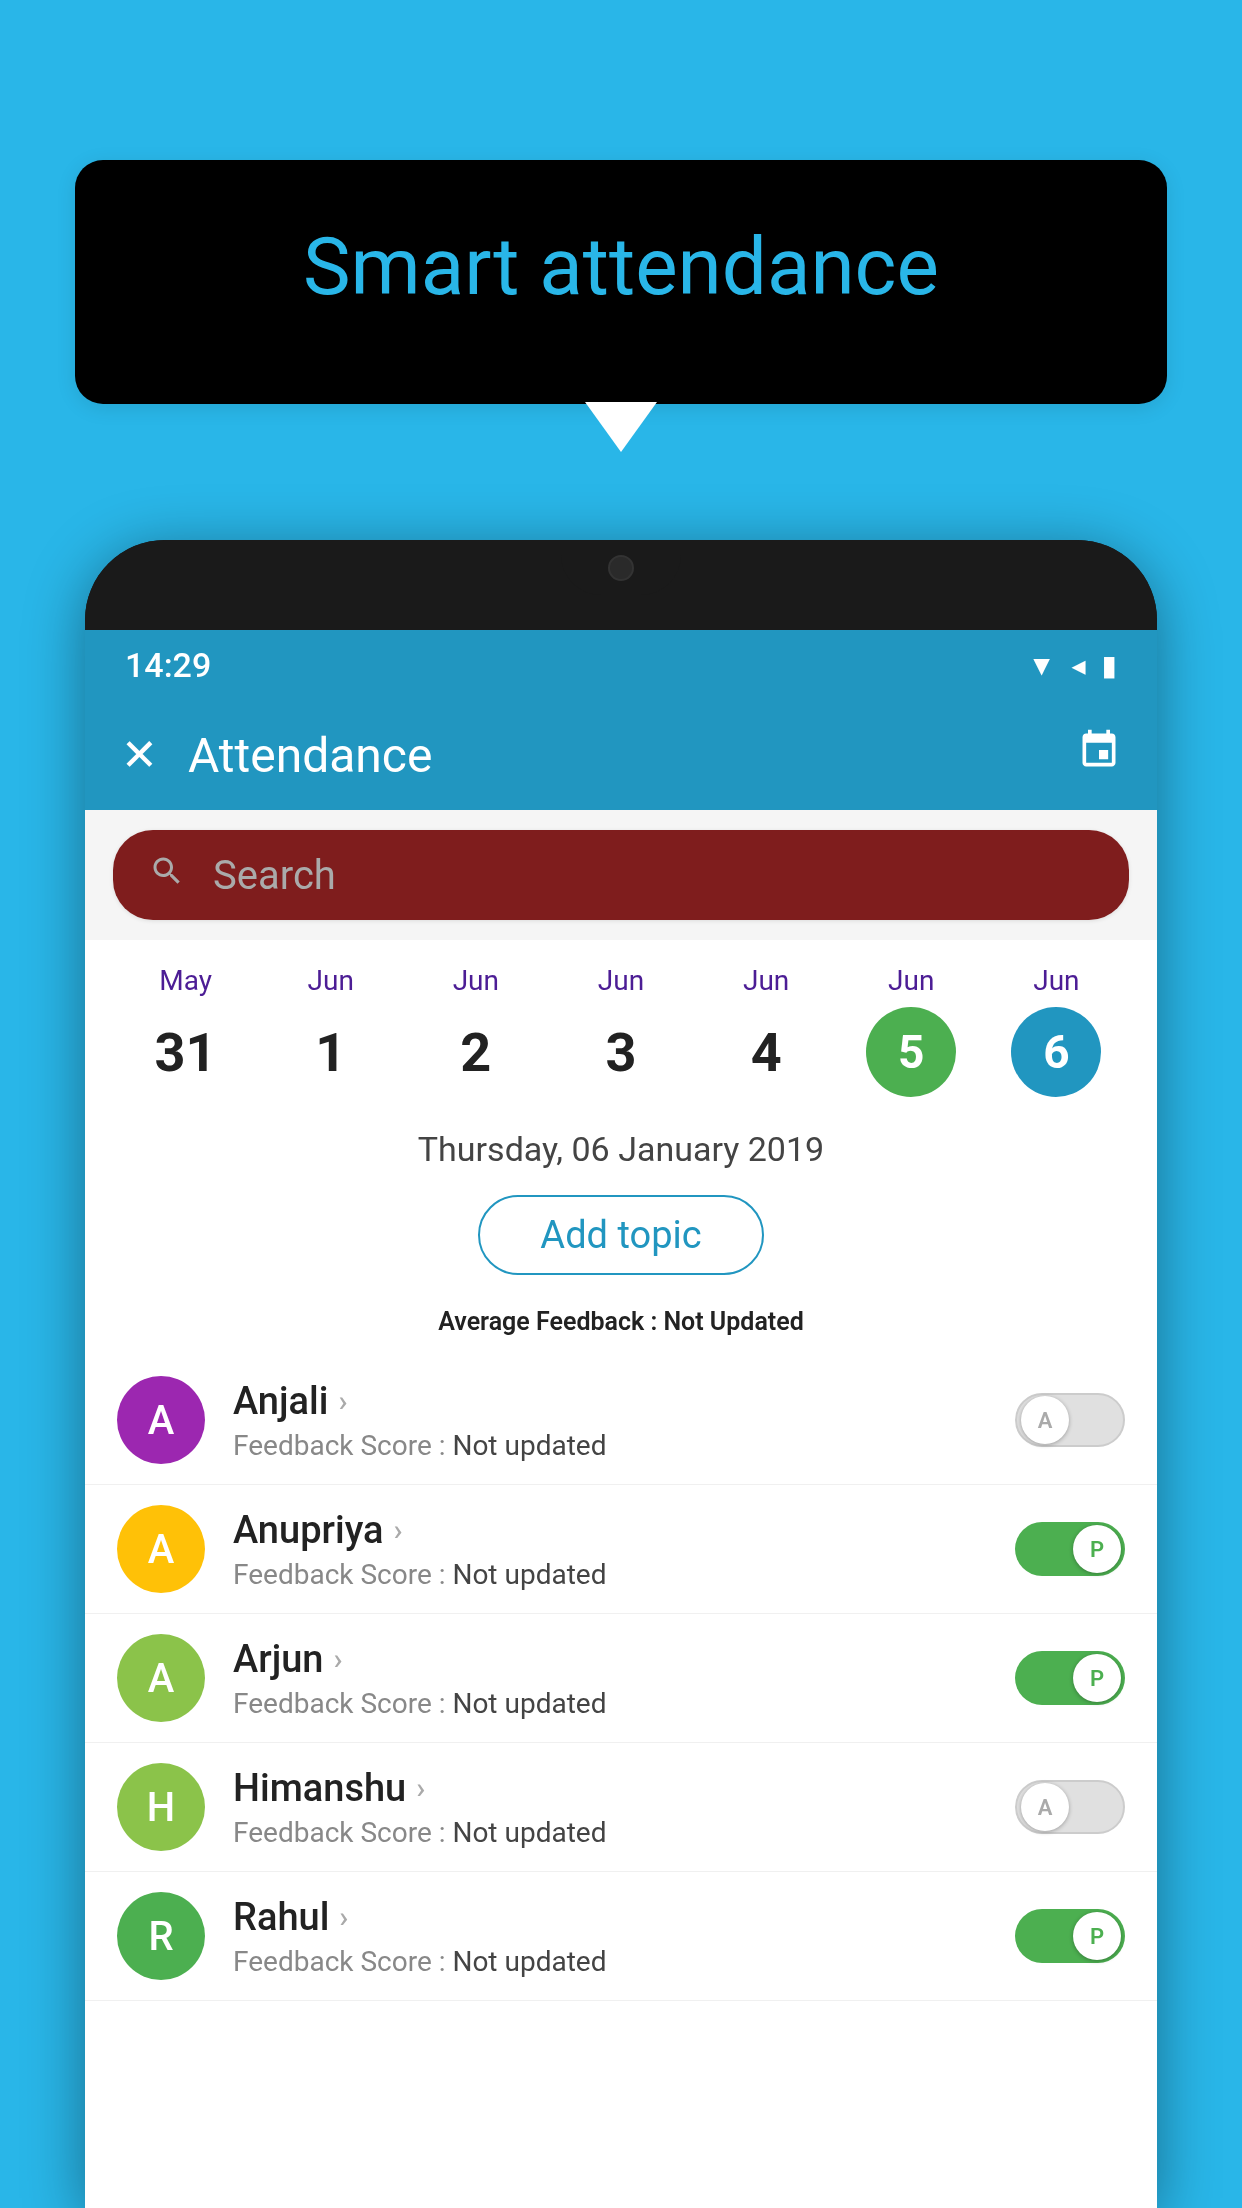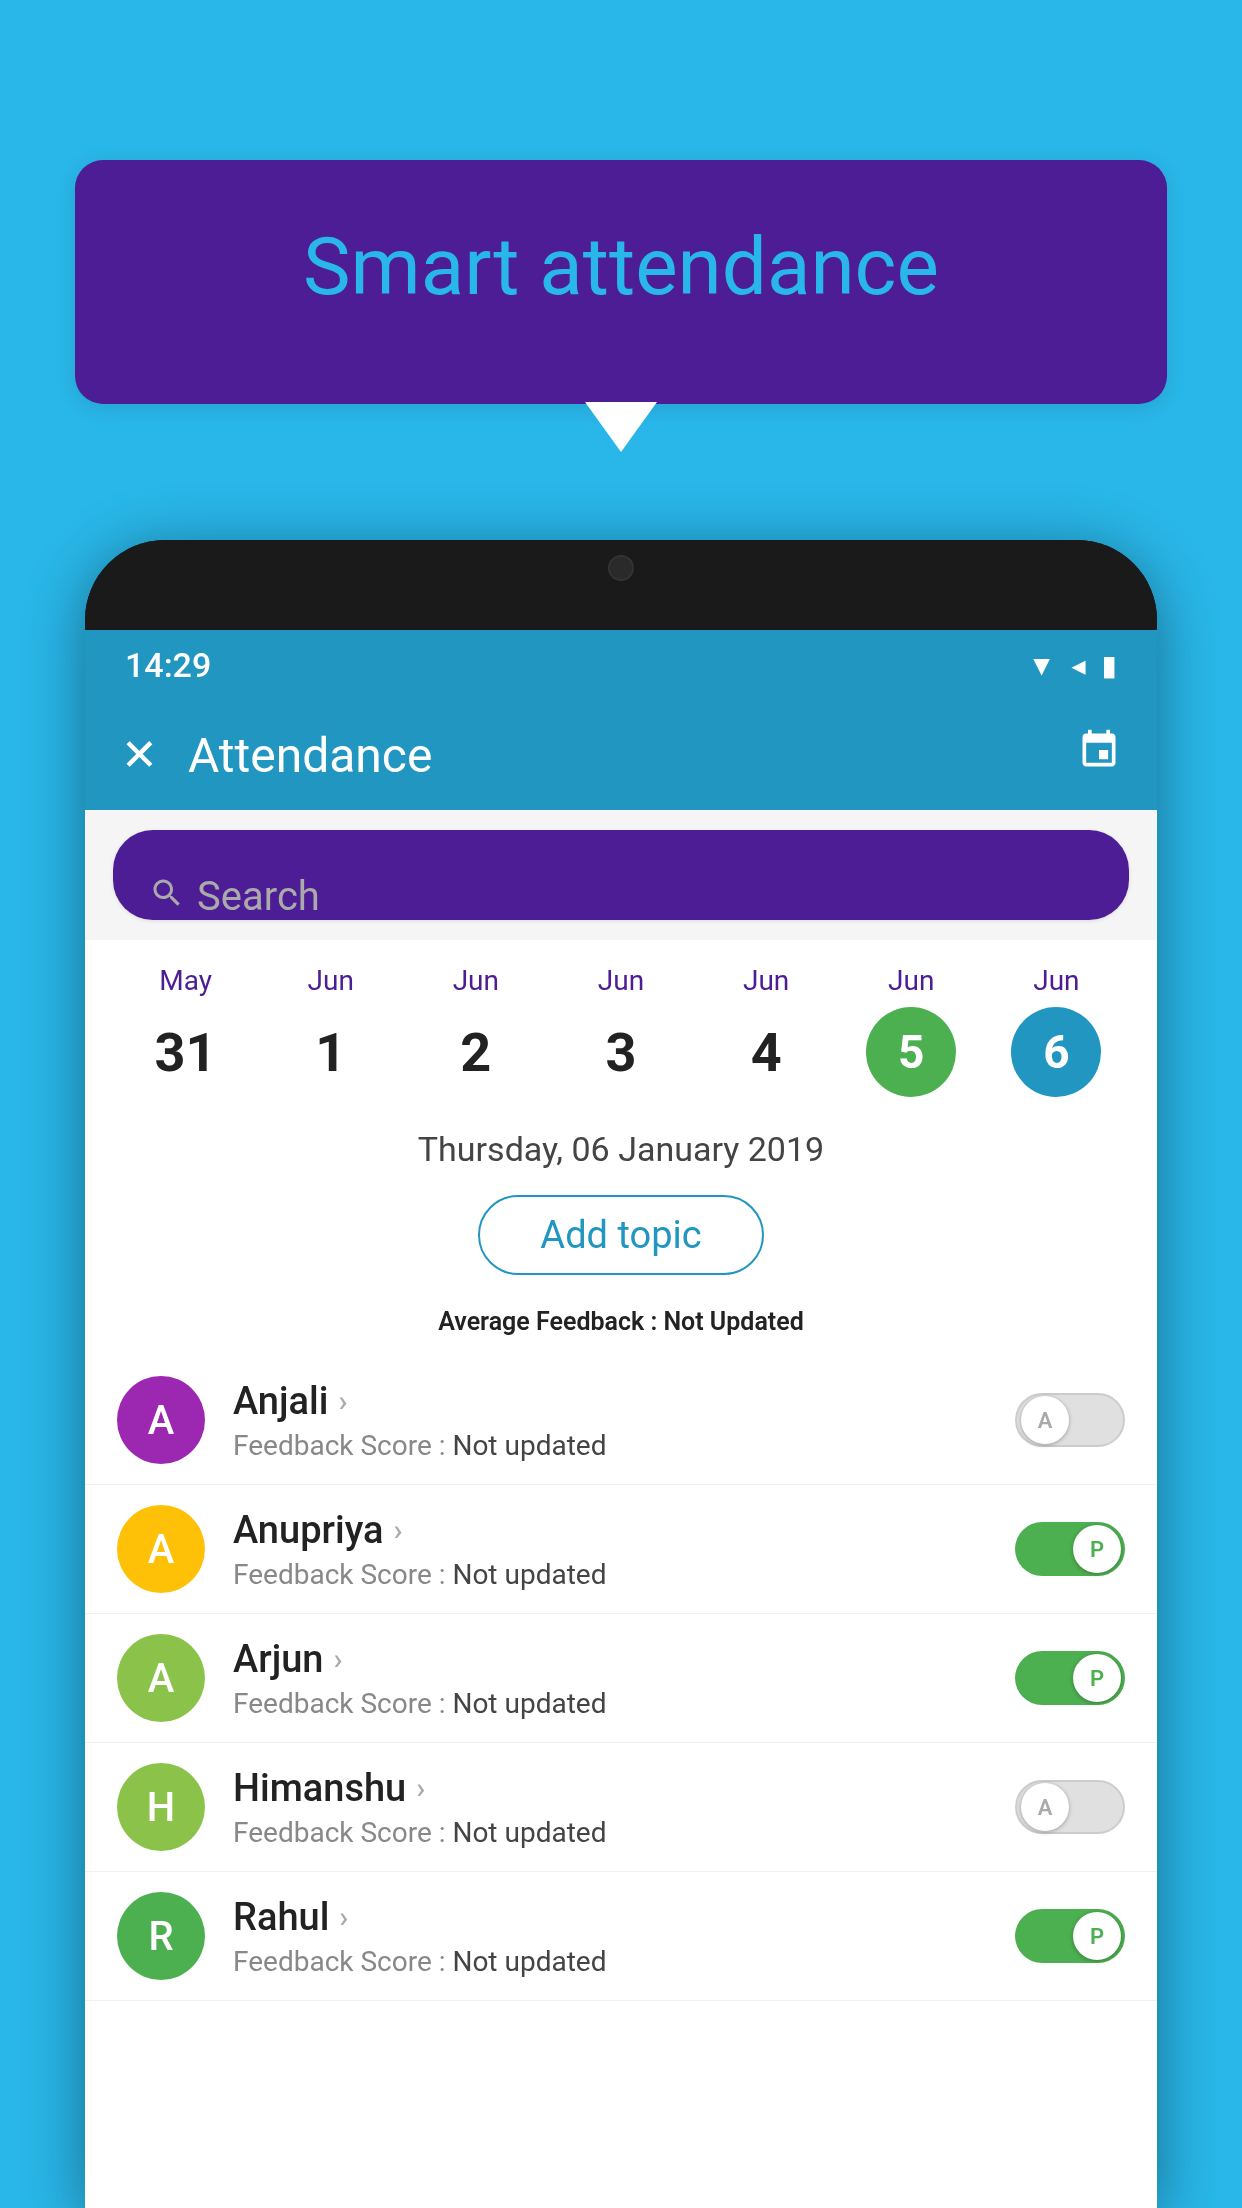--- a/index.html
+++ b/index.html
@@ -11,21 +11,21 @@
       overflow: hidden;
       position: relative;
     }
 
     
     .speech-bubble {
       position: absolute;
       top: 160px;
       left: 75px;
       right: 75px;
-      background: #4c1d95;
+      background: #000000;
       border-radius: 28px;
       padding: 60px 80px 70px;
       text-align: center;
       box-shadow: 0 4px 20px rgba(0,0,0,0.1);
     }
     .speech-bubble::after {
       content: '';
       position: absolute;
       bottom: -48px;
       left: 50%;
@@ -142,27 +142,27 @@
       color: white;
       font-size: 44px;
     }
 
     
     .search-container {
       padding: 20px 28px;
       background: #f5f5f5;
     }
     .search-box {
-      background: #4c1d95;
+      background: #7f1d1d;
       border-radius: 40px;
       height: 90px;
       display: flex;
-      align-items: flex-end;
+      align-items: center;
       padding: 0 36px;
-      gap: 12px;
+      gap: 28px;
       box-shadow: 0 1px 4px rgba(0,0,0,0.1);
     }
     .search-icon {
       color: #aaa;
       font-size: 36px;
     }
     .search-text {
       font-size: 40px;
       color: #aaa;
     }

